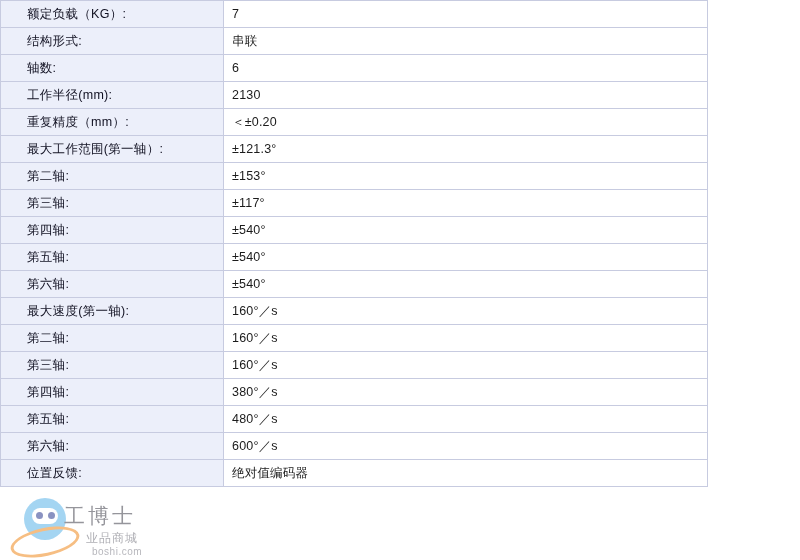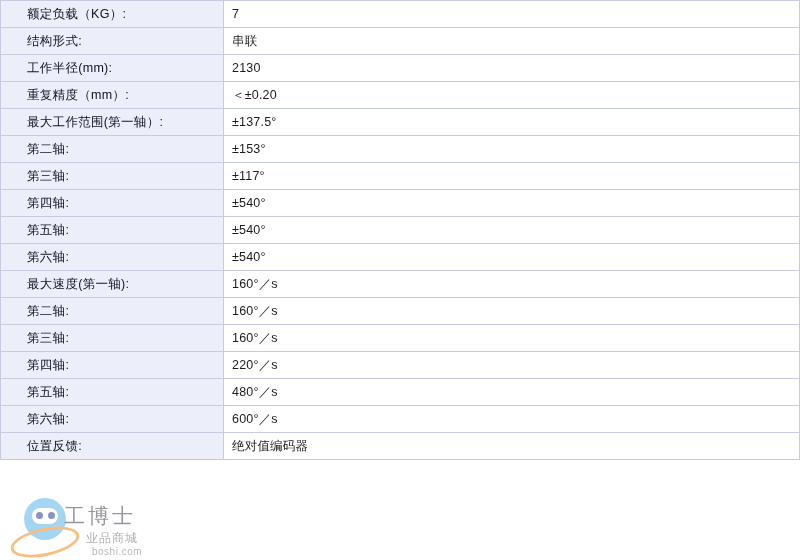--- a/index.html
+++ b/index.html
@@ -9,21 +9,21 @@
   }
   body {
     width: 800px;
     height: 560px;
     overflow: hidden;
     font-family: "Liberation Sans", sans-serif;
     position: relative;
   }
   table.spec {
     border-collapse: collapse;
-    width: 800px;
+    width: 708px;
     table-layout: fixed;
     border-top: 1px solid #c7cbe0;
     border-left: 1px solid #c7cbe0;
   }
   table.spec td {
     border-right: 1px solid #c7cbe0;
     border-bottom: 1px solid #c7cbe0;
     height: 26px;
     font-size: 12.5px;
     color: #1b1b1b;
@@ -125,30 +125,34 @@
   <tbody>
     <tr>
       <td class="label">额定负载（KG）:</td>
       <td class="value">7</td>
     </tr>
     <tr>
       <td class="label">结构形式:</td>
       <td class="value">串联</td>
     </tr>
     <tr>
+      <td class="label">轴数:</td>
+      <td class="value">6</td>
+    </tr>
+    <tr>
       <td class="label">工作半径(mm):</td>
       <td class="value">2130</td>
     </tr>
     <tr>
       <td class="label">重复精度（mm）:</td>
       <td class="value">＜±0.20</td>
     </tr>
     <tr>
       <td class="label">最大工作范围(第一轴）:</td>
-      <td class="value">±137.5°</td>
+      <td class="value">±121.3°</td>
     </tr>
     <tr>
       <td class="label">第二轴:</td>
       <td class="value">±153°</td>
     </tr>
     <tr>
       <td class="label">第三轴:</td>
       <td class="value">±117°</td>
     </tr>
     <tr>
@@ -170,21 +174,21 @@
     <tr>
       <td class="label">第二轴:</td>
       <td class="value">160°／s</td>
     </tr>
     <tr>
       <td class="label">第三轴:</td>
       <td class="value">160°／s</td>
     </tr>
     <tr>
       <td class="label">第四轴:</td>
-      <td class="value">220°／s</td>
+      <td class="value">380°／s</td>
     </tr>
     <tr>
       <td class="label">第五轴:</td>
       <td class="value">480°／s</td>
     </tr>
     <tr>
       <td class="label">第六轴:</td>
       <td class="value">600°／s</td>
     </tr>
     <tr>

